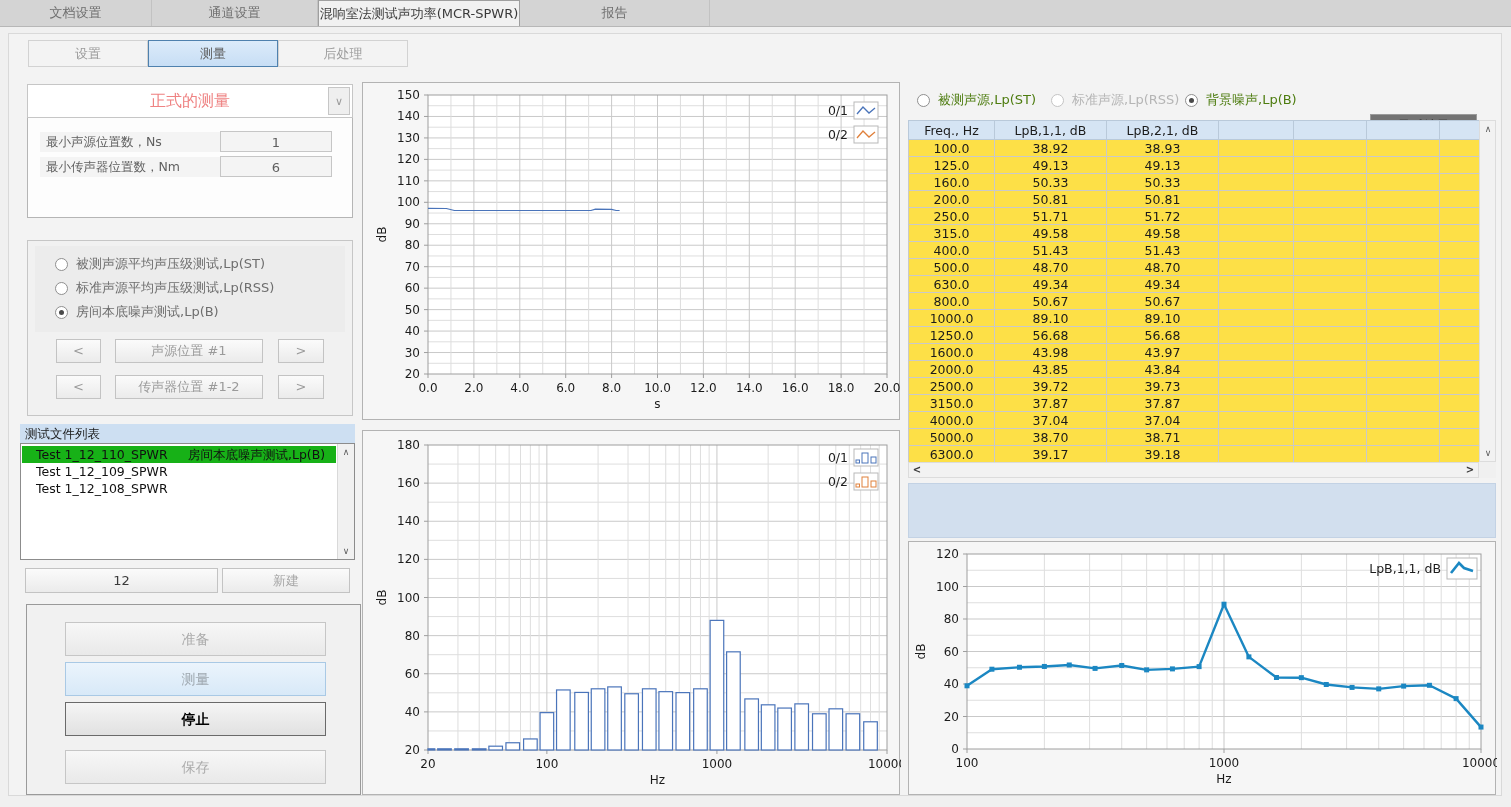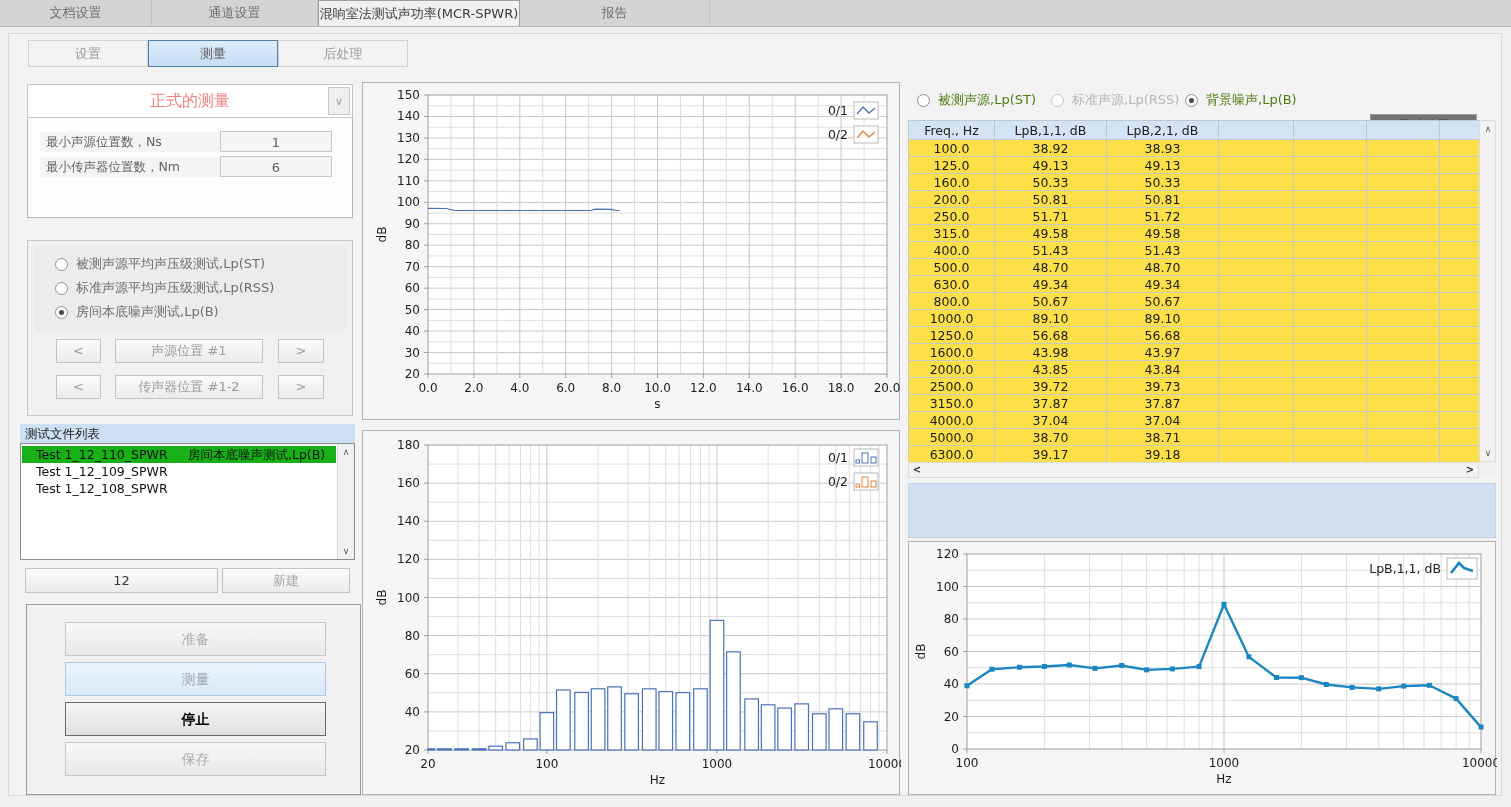--- a/index.html
+++ b/index.html
@@ -164,21 +164,21 @@
     </div>
   </div>
 
   <div id="count-btn" class="btn">12</div>
   <div id="new-btn" class="btn">新建</div>
 
   <div id="action-groupbox">
       <div class="action-btn disabled" style="top: 17px;">准备</div>
       <div class="action-btn highlighted" style="top: 57px;">测量</div>
       <div class="action-btn active" style="top: 97px;">停止</div>
-      <div class="action-btn disabled" style="top: 137px;">保存</div>
+      <div class="action-btn disabled" style="top: 145px;">保存</div>
     </div>
 
   <div id="time-chart-panel" class="chart-panel">
     <div id="time-chart"><svg width="538" height="338">
           <rect x="65" y="12" width="459" height="279" fill="#ffffff"></rect>
           <line x1="65" x2="524" y1="280.2692307692308" y2="280.2692307692308" stroke="#dedede" stroke-width="1"></line>
           <line x1="65" x2="524" y1="269.53846153846155" y2="269.53846153846155" stroke="#c9c9c9" stroke-width="1"></line>
           <line x1="65" x2="524" y1="258.80769230769226" y2="258.80769230769226" stroke="#dedede" stroke-width="1"></line>
           <line x1="65" x2="524" y1="248.07692307692307" y2="248.07692307692307" stroke="#c9c9c9" stroke-width="1"></line>
           <line x1="65" x2="524" y1="237.34615384615384" y2="237.34615384615384" stroke="#dedede" stroke-width="1"></line>

